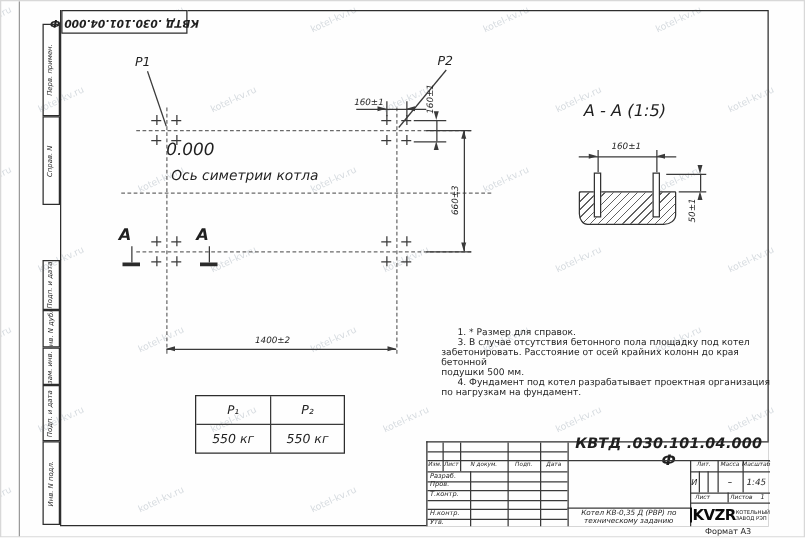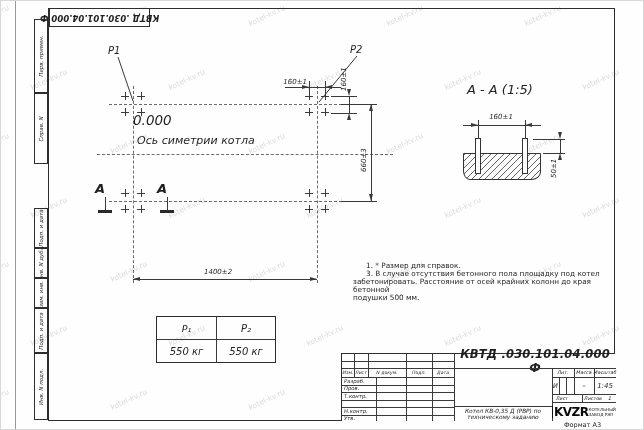--- a/index.html
+++ b/index.html
@@ -196,20 +196,22 @@
   <div class="vl fg" style="left:559px;top:138px;height:14px;"></div>
   <div class="ar d fg" style="left:557px;top:131px;"></div>
   <div class="ar u fg" style="left:557px;top:152px;"></div>
   <div class="txt dim rot90 fg" style="left:550px;top:177px;">50±1</div>
 
   <div class="abs fg" style="left:352px;top:261px;width:264px;">
     <p class="note">1. * Размер для справок.</p>
     <p class="note">3. В случае отсутствия бетонного пола площадку под котел
 забетонировать. Расстояние от осей крайних колонн до края бетонной
 подушки 500 мм.</p>
+    <p class="note">4. Фундамент под котел разрабатывает проектная организация
+по нагрузкам на фундамент.</p>
   </div>
 
   <div class="box1 fg" style="left:155px;top:315px;width:120px;height:47px;border-width:1.2px;padding-left:28px;">
     <div class="vl" style="left:59px;top:0;height:45px;"></div>
     <div class="hl" style="left:0;top:22px;width:118px;"></div>
     <div class="cell" style="left:0;top:0;width:59px;height:22px;font-size:9.5px;">P₁</div>
     <div class="cell" style="left:60px;top:0;width:58px;height:22px;font-size:10px;">P₂</div>
     <div class="cell" style="left:0;top:23px;width:59px;height:22px;font-size:10px;">550 кг</div>
     <div class="cell" style="left:60px;top:23px;width:58px;height:22px;font-size:10px;">550 кг</div>
   </div>

